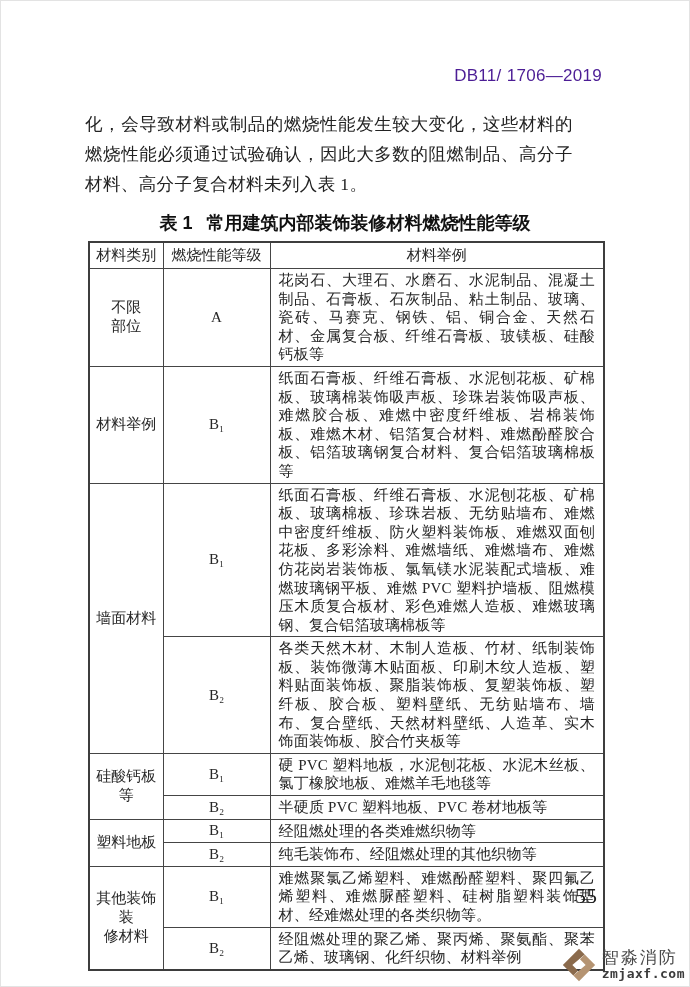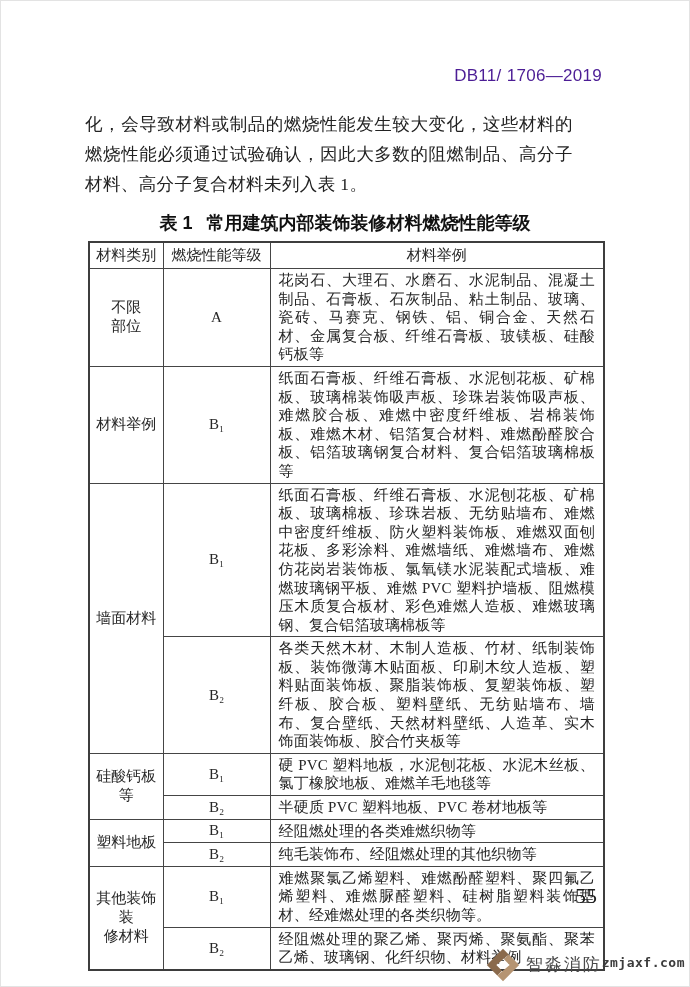--- a/index.html
+++ b/index.html
@@ -95,21 +95,21 @@
     color:#1e1e1e;
   }
   .watermark {
     position:absolute;
     right:5px;
     bottom:3px;
     display:flex;
     align-items:center;
   }
   .wm-logo { width:38px; height:38px; margin-right:4px; }
-  .wm-text { display:flex; line-height:1.05; }
+  .wm-text { display:flex; flex-direction:column; line-height:1.05; }
   .wm-brand {
     font-size:17px;
     color:#4a4a4a;
     letter-spacing:2px;
     font-family:"Liberation Sans","DejaVu Sans",sans-serif;
   }
   .wm-site {
     font-size:13px;
     font-weight:bold;
     font-family:"DejaVu Sans Mono","Liberation Mono",monospace;

